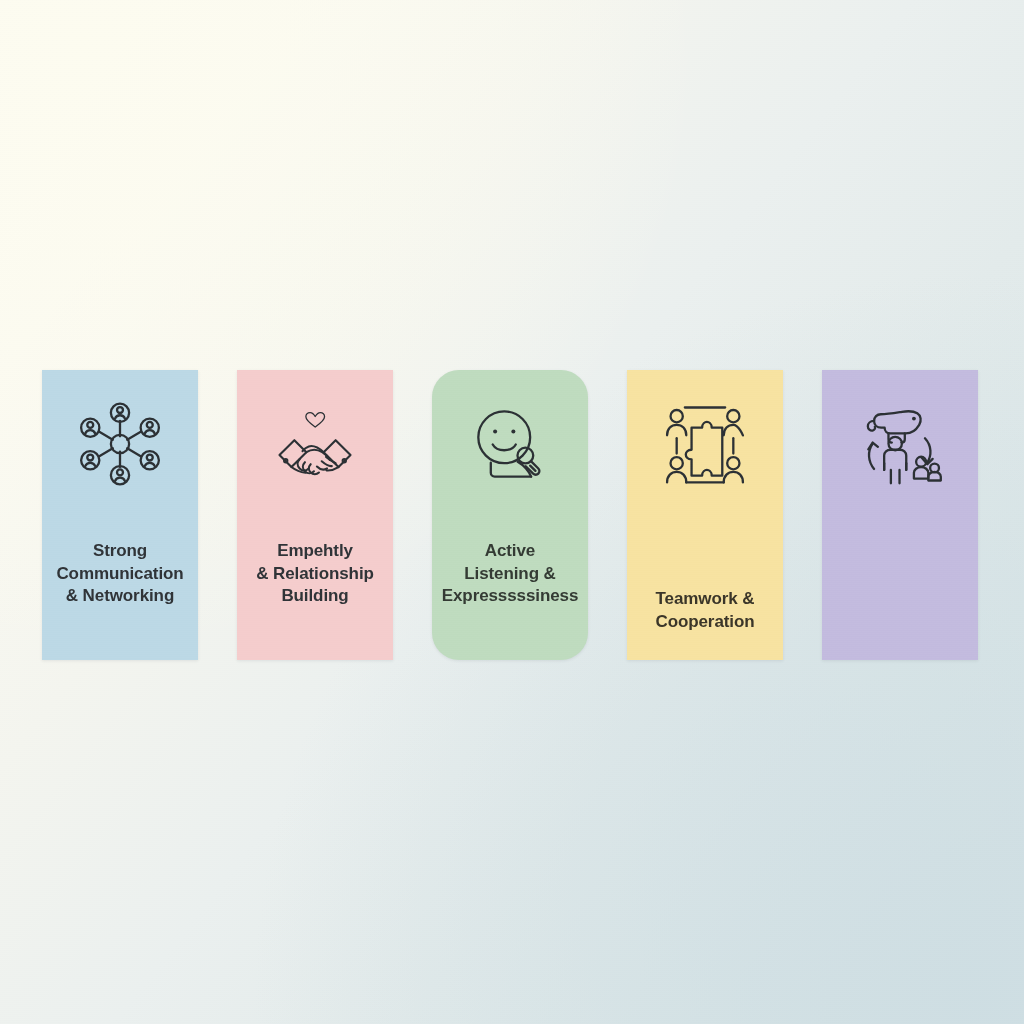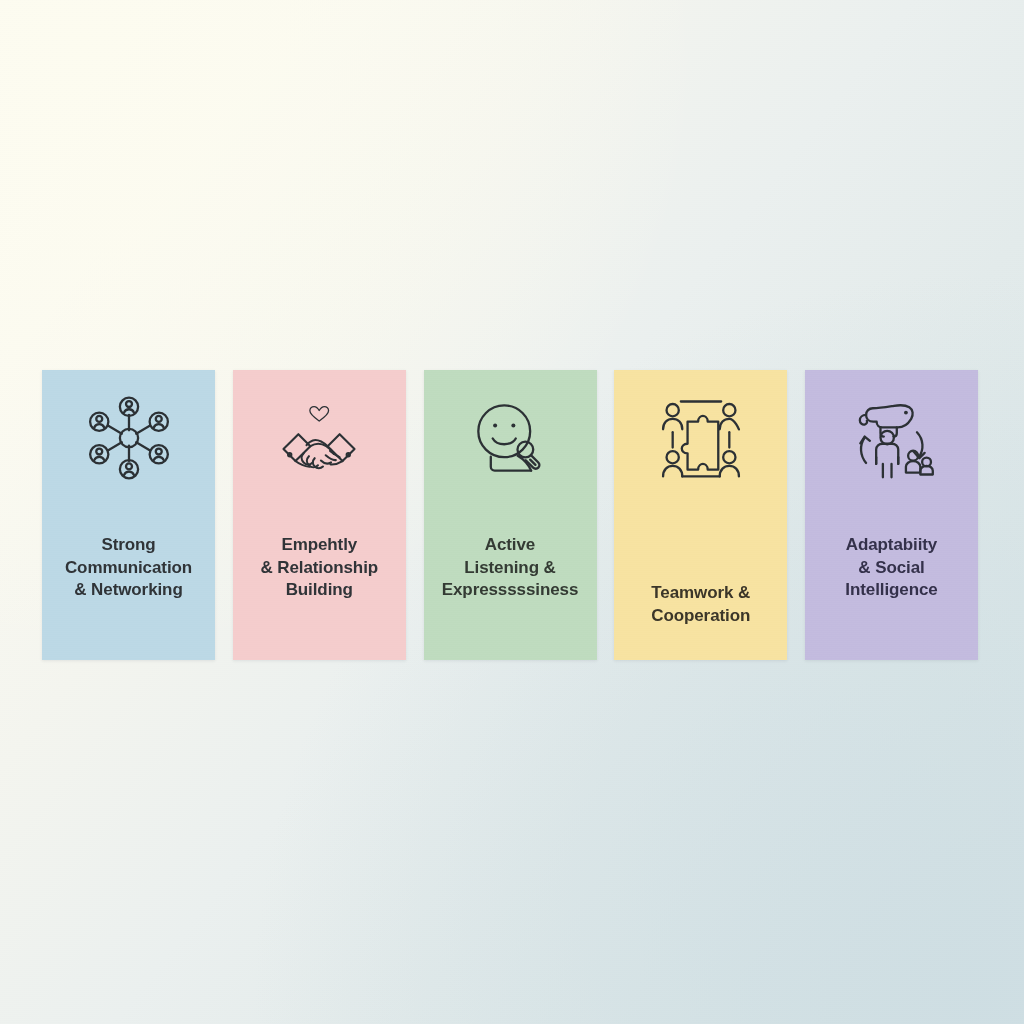--- a/index.html
+++ b/index.html
@@ -47,27 +47,27 @@
     width: 936px;
     height: 290px;
     display: flex;
     flex-direction: row;
     justify-content: space-between;
     align-items: stretch;
   }
 
   .card {
     position: relative;
-    width: 173px;
+    width: 156px;
     height: 290px;
     display: flex;
     flex-direction: column;
     align-items: center;
     box-sizing: border-box;
-    padding-top: 20px;
+    padding-top: 26px;
     box-shadow: 0 1px 3px rgba(60,70,80,0.10);
   }
 
   .card-icon {
     width: 96px;
     height: 96px;
     display: block;
     flex: 0 0 auto;
   }
   .card-icon svg {
@@ -181,21 +181,21 @@
 
           <path d="M25.5 74 C30 77.5 35 79.5 40 80" stroke="#2b3034"></path>
           <path d="M74.5 74 C70.5 76.5 66 77.8 62 77.5" stroke="#2b3034"></path>
         </svg>
       </div>
       <div class="card-label">Empehtly
 &amp; Relationship
 Building</div>
     </div>
 
-    <div class="card" data-card-index="2" style="background-color: rgb(191, 220, 191);">
+    <div class="card" data-card-index="2" style="background-color: rgb(191, 220, 191); border-radius: 27px;">
       <div class="card-icon">
         <svg viewBox="0 0 100 100" fill="none" stroke="#2b3034" stroke-width="2.4" stroke-linecap="round" stroke-linejoin="round" aria-hidden="true">
 
           <circle cx="44" cy="43" r="27" stroke="#2b3034"></circle>
 
           <circle cx="34.5" cy="37" r="2.1" fill="#2b3034" stroke="none"></circle>
           <circle cx="53.5" cy="37" r="2.1" fill="#2b3034" stroke="none"></circle>
 
           <path d="M32 50.5 C36.5 58.5 51.5 58.5 56 50.5" stroke="#2b3034"></path>
 
@@ -295,19 +295,16 @@
           <path d="M33.5 70 L33.5 77" stroke="#2b3034"></path>
           <path d="M56.5 70 L56.5 77" stroke="#2b3034"></path>
 
           <circle cx="72" cy="68.5" r="5.2" stroke="#2b3034"></circle>
           <path d="M64.5 86 L64.5 80 C64.5 76.7 67.9 74 72 74 C76.1 74 79.5 76.7 79.5 80 L79.5 86 Z" stroke="#2b3034"></path>
 
           <circle cx="86" cy="75" r="4.6" stroke="#2b3034"></circle>
           <path d="M79.5 88 L79.5 84 C79.5 81.2 82.4 79 86 79 C89.6 79 92.5 81.2 92.5 84 L92.5 88 Z" stroke="#2b3034"></path>
         </svg>
       </div>
-      <div class="card-label">Adaptabiity
-&amp; Social
-Intelligence</div>
     </div>
 
   </div>
 </div>
 
 </body></html>

